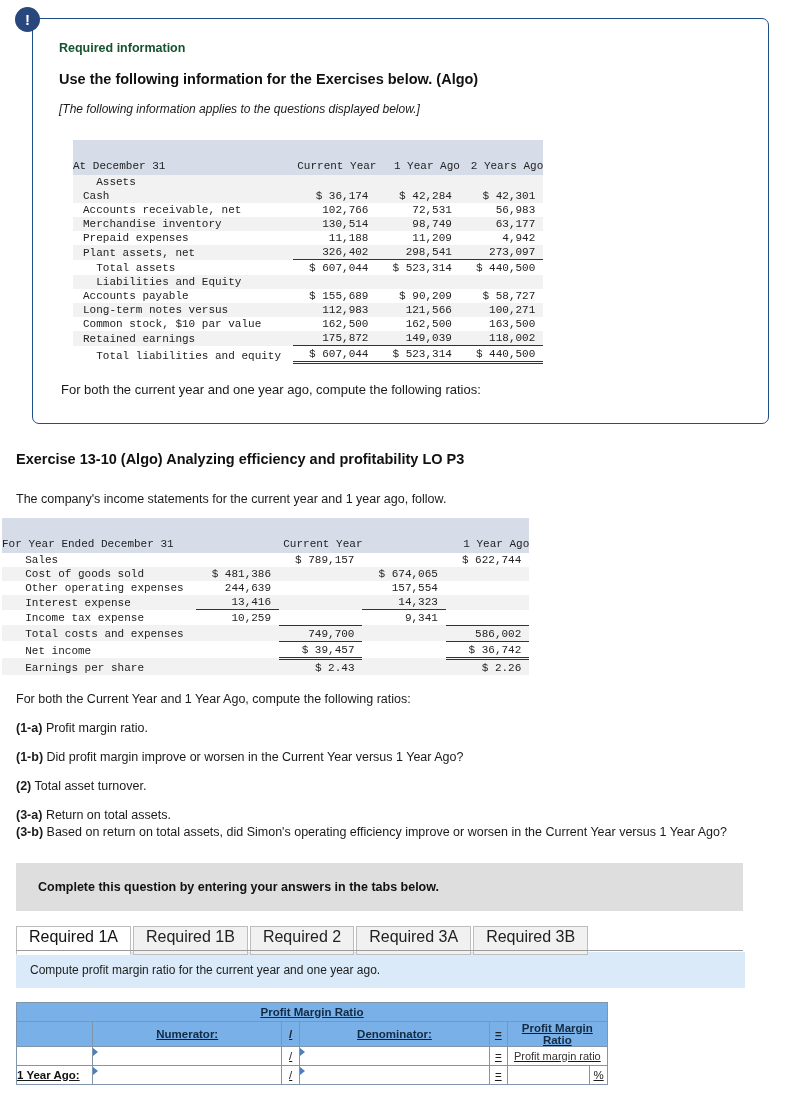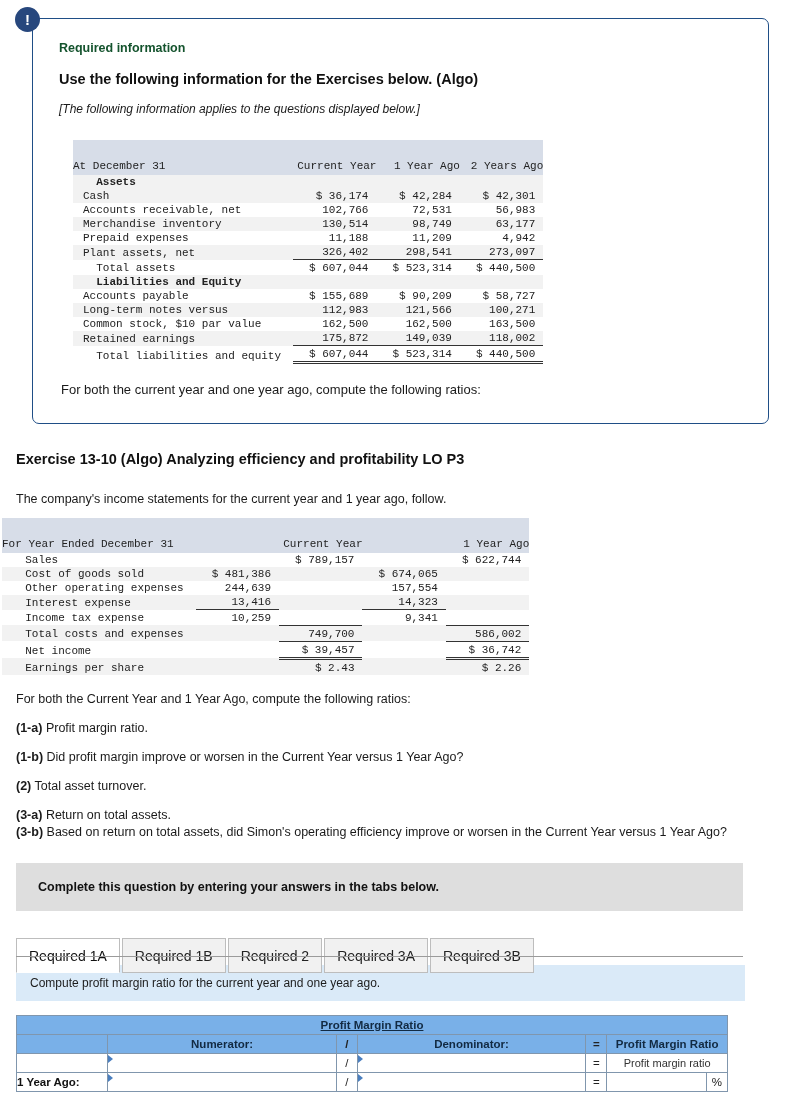--- a/index.html
+++ b/index.html
@@ -78,21 +78,21 @@
   table.fin td { padding: 1px 0; white-space: pre; vertical-align: bottom; }
   table.fin tr.hdr td {
     background: #d7dde8;
     font-weight: normal;
     padding: 20px 0 3px 0;
   }
   table.fin tr.zebra td { background: #f2f2f2; }
   table.fin td.lbl { padding-left: 10px; padding-right: 12px; }
   table.fin td.num { text-align: right; padding-left: 16px; padding-right: 8px; }
   table.fin td.hnum { text-align: right; padding-left: 16px; padding-right: 8px; }
-  table.fin td.bold { font-weight: bold; }
+  table.fin td.bold { font-weight: normal; }
   .tline { border-top: 1px solid #333 !important; padding-top: 2px !important; }
   .dline {
     border-top: 1px solid #333 !important;
     border-bottom: 3px double #333 !important;
     padding-top: 2px !important;
   }
   .bsheet { margin: 0 0 0 14px; }
   .istmt { margin: 0 0 0 2px; }
 
   
@@ -126,57 +126,58 @@
   
   .tabs-row {
     display: flex;
     margin: 11px 0 0 16px;
     align-items: flex-end;
     position: relative;
   }
   .tab {
     border: 1px solid #bdbdbd;
     background: #f1f1f1;
-    padding: 9px 12px 8px 12px;
-    font-size: 14px;
+    padding: 1px 12px 8px 12px;
+    font-size: 16px;
     color: #222;
     margin-right: 2px;
     position: relative;
-    top: 16px;
+    top: 4px;
     white-space: nowrap;
   }
   .tab.active {
     background: #ffffff;
     border-bottom: 1px solid #ffffff;
     color: #111;
   }
   .tabs-underline {
     border-bottom: 1px solid #9b9b9b;
     margin: 0 50px 0 16px;
     height: 0;
     position: relative;
     top: -1px;
   }
 
   
   .instr-bar {
     background: #daeaf8;
-    margin: 7px 48px 0 16px;
+    margin: 0 48px 0 16px;
     padding: 11px 0 11px 14px;
     font-size: 12px;
     color: #1c1c1c;
   }
 
   
   .ans-wrap { margin: 14px 0 0 16px; }
   table.ans {
     border-collapse: collapse;
     font-family: "Liberation Sans", sans-serif;
     font-size: 11.5px;
-    width: 712px;
+    width: 592px;
+    text-decoration: underline;
   }
   table.ans td, table.ans th {
     border: 1px solid #8096ad;
     padding: 0;
     height: 19px;
   }
   .ans-head {
     background: #79b0e8;
     text-align: center;
     font-weight: bold;

